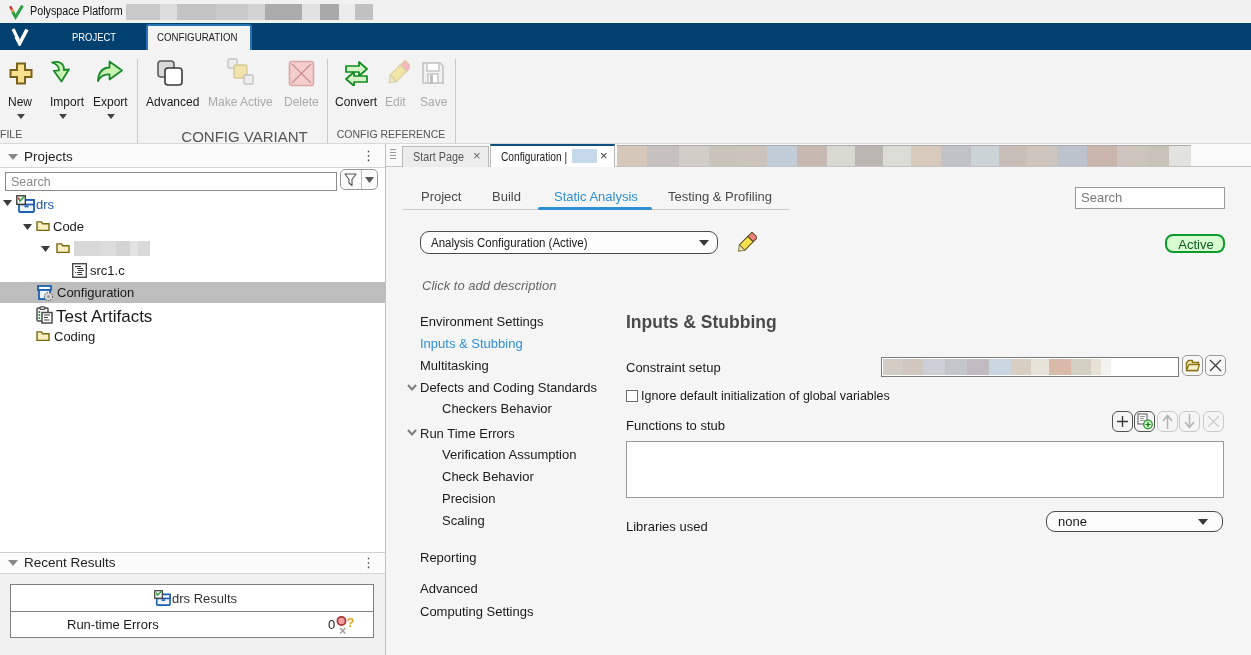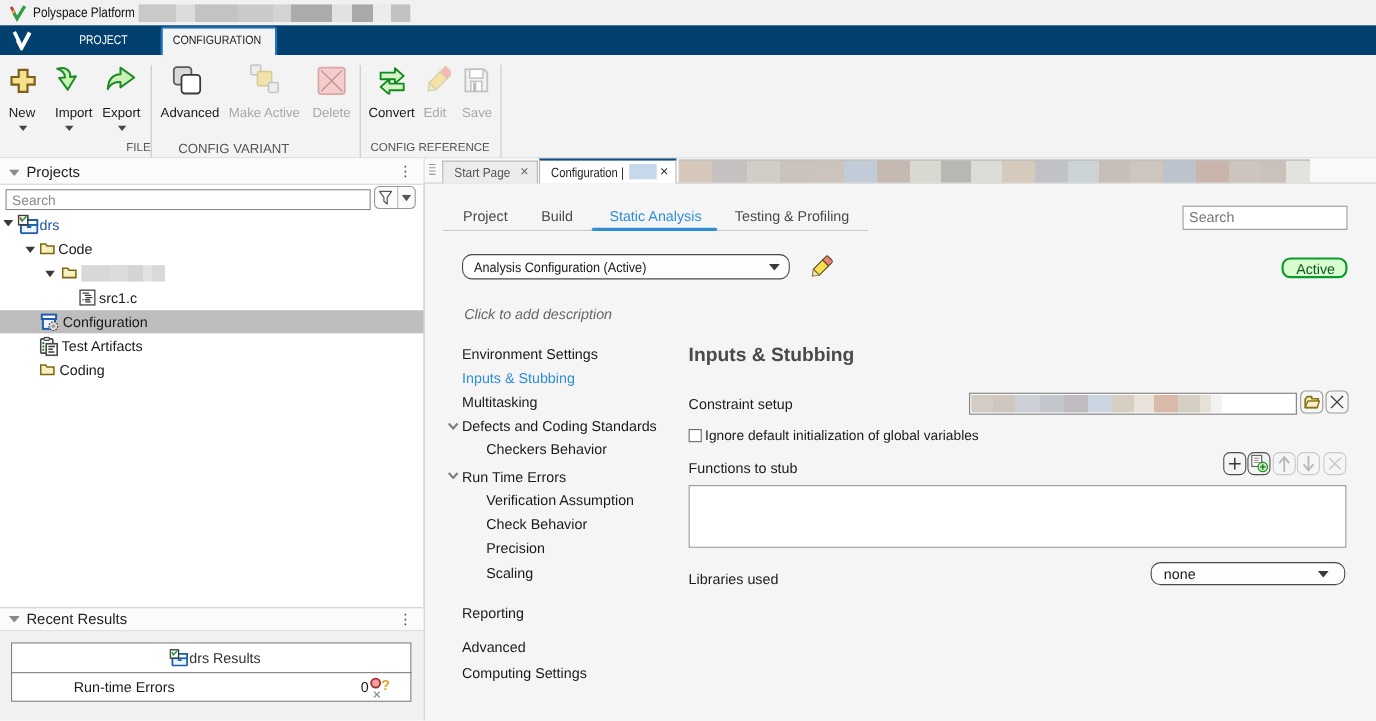--- a/index.html
+++ b/index.html
@@ -96,22 +96,22 @@
 <div class="abs lbl dis" style="left:385px;top:95px;font-size:12px;">Edit</div>
 
 <svg class="abs" style="left:420px;top:60px;" width="26" height="26" viewBox="0 0 26 26">
   <path d="M3 3 h17 l3 3 v17 h-20 z" fill="#f2f2f2" stroke="#c2c2c2" stroke-width="1.6"></path>
   <rect x="7" y="3" width="12" height="8" fill="#fff" stroke="#c2c2c2" stroke-width="1.4"></rect>
   <rect x="8" y="14" width="10" height="9" fill="#fff" stroke="#c2c2c2" stroke-width="1.4"></rect>
   <rect x="10" y="15" width="3" height="8" fill="#bdbdbd"></rect>
 </svg>
 <div class="abs lbl dis" style="left:420px;top:95px;font-size:12px;">Save</div>
 
-<div class="abs" style="left:0px;top:128px;width:137px;text-align:right;font-size:10.5px;color:#555;white-space:nowrap;">FILE</div>
-<div class="abs" style="left:137px;top:128px;width:190px;text-align:left;font-size:12px;color:#555;white-space:nowrap;padding-left:25px;">CONFIG VARIANT</div>
+<div class="abs" style="left:0px;top:128px;width:137px;text-align:left;font-size:10.5px;color:#555;white-space:nowrap;">FILE</div>
+<div class="abs" style="left:137px;top:128px;width:190px;text-align:center;font-size:15px;color:#555;white-space:nowrap;padding-left:25px;">CONFIG VARIANT</div>
 <div class="abs" style="left:327px;top:128px;width:128px;text-align:center;font-size:10.5px;color:#555;white-space:nowrap;">CONFIG REFERENCE</div>
 
 <div class="abs" style="left:0;top:144px;width:386px;height:511px;background:#ffffff;border-right:1px solid #c0c0c0;"></div>
 
 <div class="abs" style="left:0;top:144px;width:385px;height:24px;background:#fbfbfb;border-bottom:1px solid #d5d5d5;"></div>
 <svg class="abs" style="left:8px;top:154px;" width="10" height="6">
     <path d="M0 0 h10 l-5 6 z" fill="#8a8a8a"></path>
   </svg>
 <div class="abs" style="left:24px;top:149px;font-size:13.5px;color:#222;">Projects</div>
 <div class="abs" style="left:362px;top:148px;font-size:13px;color:#444;letter-spacing:0;">⋮</div>
@@ -175,21 +175,21 @@
 
 <svg class="abs" style="left:36px;top:306px;" width="17" height="18" viewBox="0 0 17 18">
   <rect x="1" y="2" width="11" height="13" rx="1" fill="#fff" stroke="#4a4a4a" stroke-width="1.5"></rect>
   <rect x="4" y="0.8" width="5" height="2.6" rx="1" fill="#fff" stroke="#4a4a4a" stroke-width="1.3"></rect>
   <circle cx="3.4" cy="6" r="1" fill="#0d8a12"></circle>
   <circle cx="3.4" cy="9" r="1" fill="#0d8a12"></circle>
   <circle cx="3.4" cy="12" r="1" fill="#0d8a12"></circle>
   <rect x="6" y="6.5" width="10" height="10.5" fill="#fff" stroke="#4a4a4a" stroke-width="1.5"></rect>
   <path d="M8 9 h6 M8 11.5 h4 M8 14 h5.5" stroke="#3a3a3a" stroke-width="1.2"></path>
 </svg>
-<div class="abs" style="left:56px;top:307px;font-size:13px;color:#1a1a1a;">Test Artifacts</div>
+<div class="abs" style="left:56px;top:307px;font-size:17px;color:#1a1a1a;">Test Artifacts</div>
 
 <svg class="abs" style="left:36px;top:330px;" width="14" height="12" viewBox="0 0 14 12">
   <path d="M1 2.5 h4.5 l1.2 1.8 h6.3 v6.7 h-12 z" fill="#f7efc0" stroke="#7a6710" stroke-width="1.4" transform="translate(0,-0.6)"></path>
 </svg>
 <div class="abs" style="left:54px;top:329px;font-size:13px;color:#1a1a1a;">Coding</div>
 
 <div class="abs" style="left:0;top:552px;width:385px;height:22px;background:#fbfbfb;border-top:1px solid #cfcfcf;border-bottom:1px solid #d5d5d5;"></div>
 <svg class="abs" style="left:8px;top:560px;" width="10" height="6">
     <path d="M0 0 h10 l-5 6 z" fill="#8a8a8a"></path>
   </svg>

